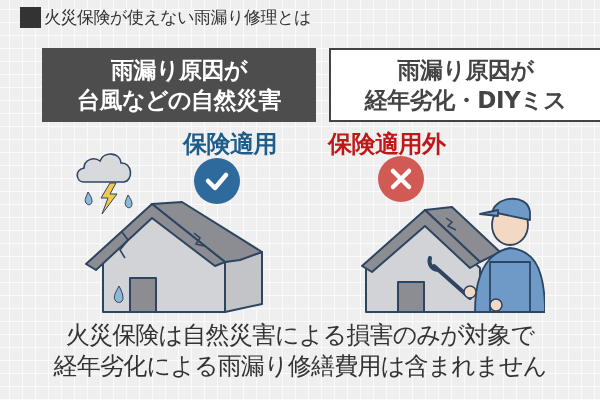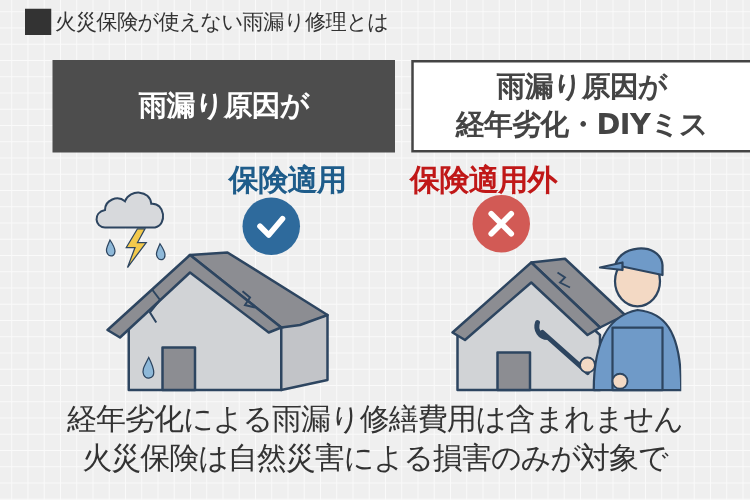--- a/index.html
+++ b/index.html
@@ -47,20 +47,21 @@
 </head>
 <body>
 
 <div class="title">
   <span class="sq"></span>
   <span>火災保険が使えない雨漏り修理とは</span>
 </div>
 
 <div class="box left">
   <span>雨漏り原因が</span>
+  <span>台風などの自然災害</span>
 </div>
 <div class="box right">
   <span>雨漏り原因が</span>
   <span>経年劣化・DIYミス</span>
 </div>
 
 <div class="label ok">保険適用</div>
 <div class="label ng">保険適用外</div>
 
 <div class="badge ok">
@@ -110,15 +111,15 @@
     <ellipse cx="510" cy="225" rx="18" ry="20" fill="#f3d9c4"></ellipse>
     <path d="M492,215 C492,196 528,192 530,212 L530,220 L492,212 Z" fill="#6f9ac8"></path>
     <path d="M480,214 L498,210 L498,216 Z" fill="#6f9ac8"></path>
   </g>
   <path d="M434,266 L470,298 M430,258 C428,264 432,270 438,270" fill="none" stroke="#2d4560" stroke-width="4" stroke-linecap="round"></path>
   <circle cx="470" cy="292" r="6" fill="#f3d9c4" stroke="#2d4560" stroke-width="1.5"></circle>
   <circle cx="496" cy="305" r="6" fill="#f3d9c4" stroke="#2d4560" stroke-width="1.5"></circle>
 </svg>
 
 <div class="footer">
+  <div>火災保険は自然災害による損害のみが対象で</div>
   <div>経年劣化による雨漏り修繕費用は含まれません</div>
-  <div>火災保険は自然災害による損害のみが対象で</div>
 </div>
 
 </body></html>

